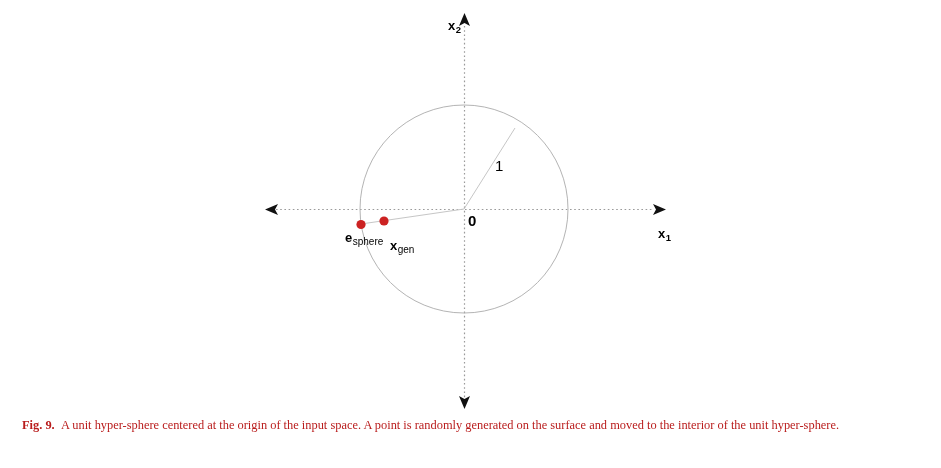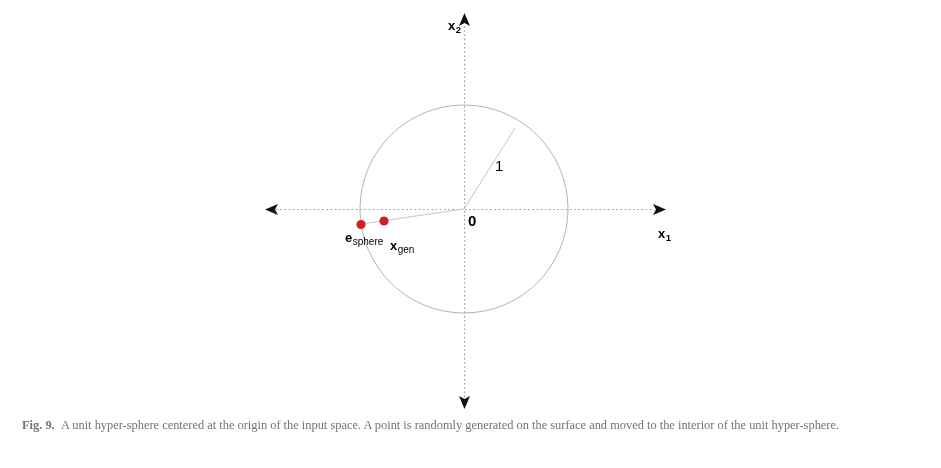--- a/index.html
+++ b/index.html
@@ -87,21 +87,21 @@
 
   
   #caption {
     position: absolute;
     left: 22px;
     top: 417px;
     width: 900px;
     font-family: "Liberation Serif", serif;
     font-size: 12.4px;
     line-height: 1.42;
-    color: #737373;
+    color: #b91c1c;
     text-align: justify;
   }
   #caption .fig-num {
     font-weight: bold;
   }
 </style>
 </head>
 <body>
 
 <div id="figure-stage">

